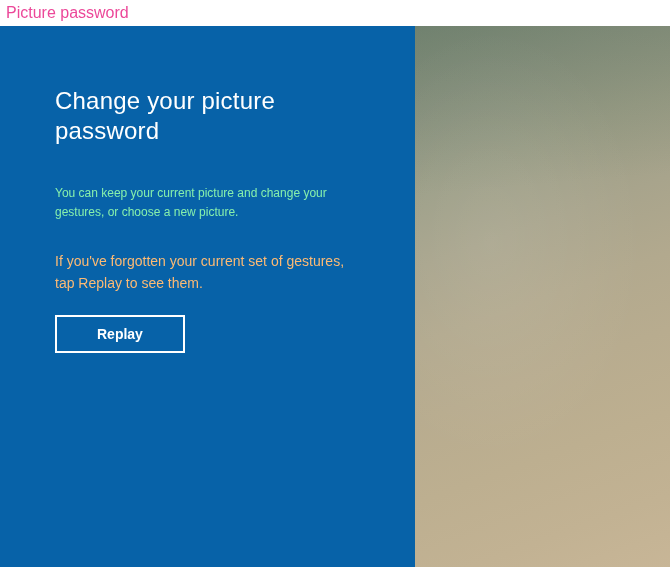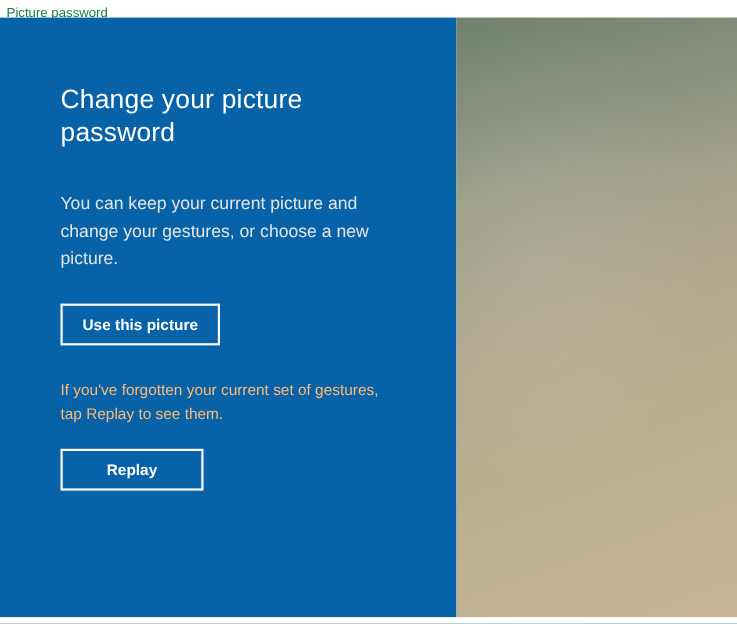--- a/index.html
+++ b/index.html
@@ -8,25 +8,25 @@
       box-sizing: border-box;
     }
     body {
       font-family: "Segoe UI", -apple-system, sans-serif;
       width: 670px;
       height: 567px;
       overflow: hidden;
       background: #ffffff;
     }
     .window-title {
-      font-size: 12px;
-      color: #15803d;
+      font-size: 16px;
+      color: #ec4899;
       padding: 4px 6px;
       background: #fff;
-      height: 16px;
+      height: 26px;
     }
     .main-area {
       display: flex;
       width: 100%;
       height: 545px;
     }
     .left-panel {
       width: 415px;
       background: #0762a8;
       color: #ffffff;
@@ -34,25 +34,25 @@
       font-weight: 300;
     }
     .heading {
       font-size: 24px;
       font-weight: 300;
       line-height: 1.25;
       margin-bottom: 38px;
       letter-spacing: 0.2px;
     }
     .body-text {
-      font-size: 16px;
+      font-size: 12px;
       line-height: 1.55;
       font-weight: 400;
       margin-bottom: 28px;
-      color: #e5e5e5;
+      color: #86efac;
       max-width: 290px;
     }
     .btn {
       display: block;
       border: 2px solid #ffffff;
       background: transparent;
       color: #ffffff;
       font-family: inherit;
       font-size: 14px;
       font-weight: 600;
@@ -106,20 +106,19 @@
   </style>
 </head>
 <body>
 
 <div class="window-title">Picture password</div>
 
 <div class="main-area">
   <div class="left-panel">
     <h1 class="heading">Change your picture password</h1>
     <p class="body-text">You can keep your current picture and change your gestures, or choose a new picture.</p>
-    <button class="btn">Use this picture</button>
     <div class="replay-section">
       <p class="replay-text">If you've forgotten your current set of gestures, tap Replay to see them.</p>
       <button class="btn replay-btn">Replay</button>
     </div>
   </div>
   <div class="right-panel"></div>
 </div>
 
 </body></html>

